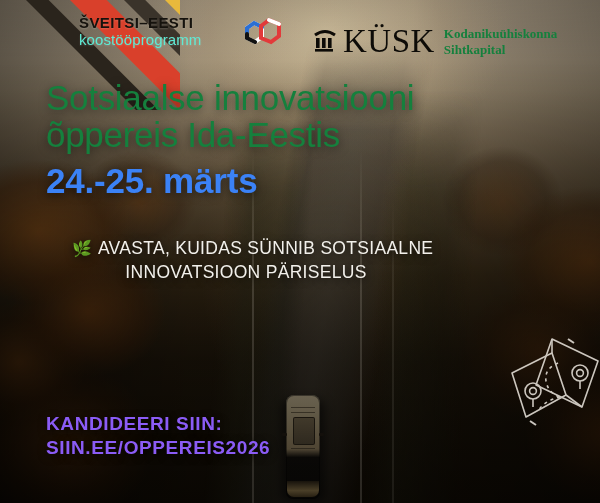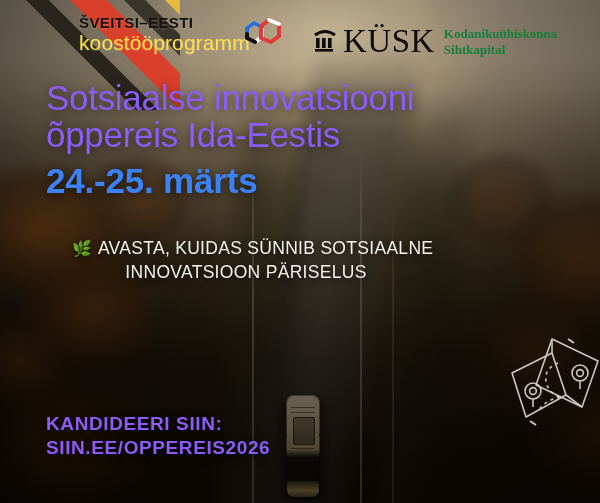--- a/index.html
+++ b/index.html
@@ -131,39 +131,39 @@
     display: flex; align-items: center;
   }
   .logo-sveitsi {
     position: absolute; left: 79px; top: 15px; text-align: left;
     text-shadow: 0 1px 2px rgba(255,255,255,0.18);
   }
   .logo-sveitsi .l1 {
     font-size: 15px; font-weight: 700; letter-spacing: 0.4px; color: #15120d; line-height: 1.05;
   }
   .logo-sveitsi .l2 {
-    font-size: 21px; font-weight: 400; letter-spacing: 0.1px; color: #fde047; line-height: 1.15;
+    font-size: 15px; font-weight: 400; letter-spacing: 0.1px; color: #5eead4; line-height: 1.15;
   }
   .logo-hex { position: absolute; left: 233px; top: 12px; }
   .logo-kusk { position: absolute; left: 312px; top: 25px; display: flex; align-items: center; }
   .kusk-word {
     font-family: "Liberation Serif", serif;
     font-size: 33px; color: #0d0b07; letter-spacing: 0.5px; line-height: 1;
     margin-left: 5px;
   }
   .kusk-sub {
     font-family: "Liberation Serif", serif;
     font-weight: 700; font-size: 13px; color: #15803d; line-height: 1.2;
     margin-left: 9px; margin-top: 1px;
   }
 
   
   .headline {
     position: absolute; left: 46px; top: 79px; width: 500px;
-    color: #8b5cf6; font-size: 35px; font-weight: 400; line-height: 1.07;
+    color: #15803d; font-size: 35px; font-weight: 400; line-height: 1.07;
     letter-spacing: -0.3px;
     text-shadow: 0 2px 10px rgba(0,0,0,0.55);
   }
   .date {
     position: absolute; left: 46px; top: 162px;
     color: #3b82f6; font-size: 35px; font-weight: 700; line-height: 1.1;
     letter-spacing: -0.2px;
     text-shadow: 0 2px 10px rgba(0,0,0,0.6);
   }
 

